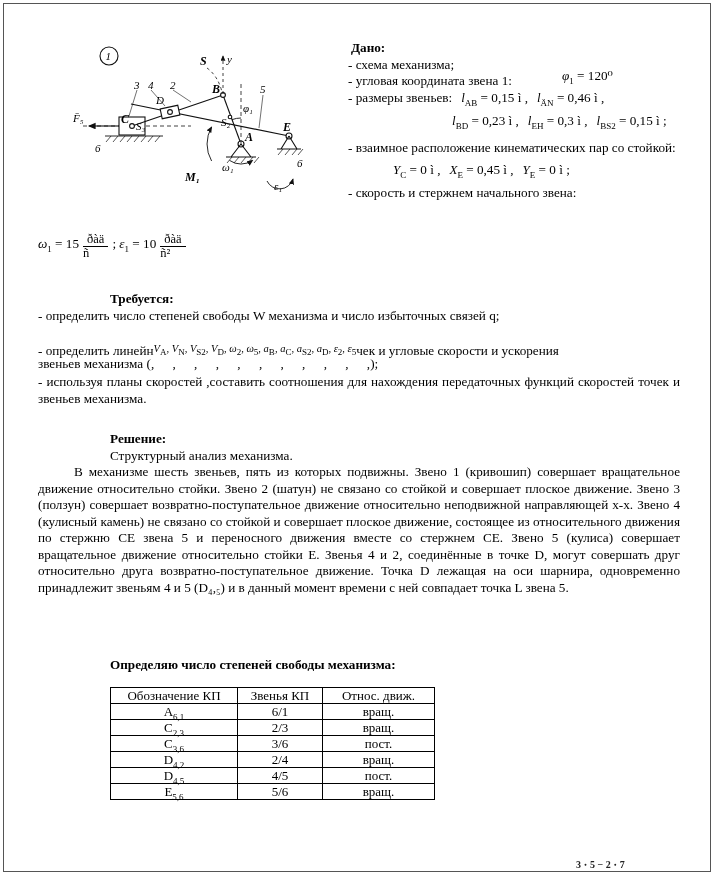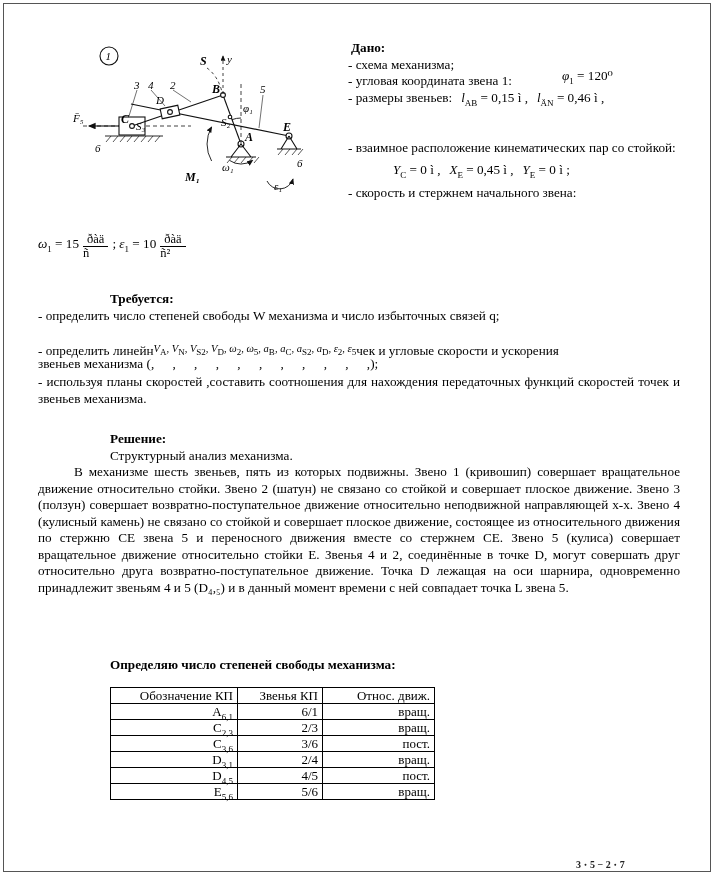--- a/index.html
+++ b/index.html
@@ -15,21 +15,21 @@
   .fml i{font-size:13px;}
   .frac{display:inline-block;text-align:left;vertical-align:-9px;line-height:1.05;margin:0 4px;font-size:12.5px;}
   .frac .num{display:block;border-bottom:1px solid #000;padding:0 4px;}
   .frac .den{display:block;}
   .cluster{vertical-align:3px;}
   .cl{font-size:10.5px;white-space:nowrap;}
   .cl + .cl::before{content:attr(data-sep);}
   .commas{word-spacing:15px;}
   .indent{text-indent:36px;}
   table.kp{border-collapse:collapse;font-size:13px;line-height:14px;}
-  table.kp td,table.kp th{border:1px solid #000;padding:0 4px;height:15px;text-align:right;font-weight:normal;}
+  table.kp td,table.kp th{border:1px solid #000;padding:0 4px;height:15px;text-align:center;font-weight:normal;}
   table.kp th.c1,table.kp td.c1{width:118px;}
   table.kp th.c2,table.kp td.c2{width:76px;}
   table.kp th.c3,table.kp td.c3{width:103px;}
   svg.diagram{position:absolute;left:73px;top:40px;}
   svg.diagram text{font-size:11px;font-style:italic;fill:#000;stroke:none;font-family:"Liberation Serif","DejaVu Serif",serif;}
   svg.diagram text.bd{font-weight:bold;font-size:12px;}
   .overlay-frag{font-size:10px;color:#222;font-weight:bold;}
 </style>
 </head>
 <body>
@@ -134,20 +134,23 @@
 
   <div class="abs b" style="left:351px;top:40px">Дано:</div>
   <div class="abs" style="left:348px;top:57px">- схема механизма;</div>
   <div class="abs" style="left:348px;top:73px">- угловая координата звена 1:</div>
   <div class="abs" style="left:562px;top:68px">
     <i>φ</i><sub>1</sub><span> = 120⁰</span>
   </div>
   <div class="abs" style="left:348px;top:90px">
     <span>- размеры звеньев:</span><span class="fml"><i>l</i><sub>АВ</sub><span> = 0,15 ì ,</span></span><span class="fml"><i>l</i><sub>ÄN</sub><span> = 0,46 ì ,</span></span>
   </div>
+  <div class="abs" style="left:452px;top:113px">
+    <span class="fml" style="margin-left:0"><i>l</i><sub>BD</sub><span> = 0,23 ì ,</span></span><span class="fml"><i>l</i><sub>EH</sub><span> = 0,3 ì ,</span></span><span class="fml"><i>l</i><sub>BS2</sub><span> = 0,15 ì ;</span></span>
+  </div>
   <div class="abs" style="left:348px;top:140px">- взаимное расположение кинематических пар со стойкой:</div>
   <div class="abs" style="left:393px;top:162px">
     <span class="fml" style="margin-left:0"><i>Y</i><sub>C</sub><span> = 0 ì ,</span></span><span class="fml"><i>X</i><sub>E</sub><span> = 0,45 ì ,</span></span><span class="fml"><i>Y</i><sub>E</sub><span> = 0 ì ;</span></span>
   </div>
   <div class="abs" style="left:348px;top:185px">- скорость и стержнем начального звена:</div>
 
   <div class="abs" style="left:38px;top:233px">
     <i>ω</i><sub>1</sub><span> = 15</span><span class="frac"><span class="num">ðàä</span><span class="den">ñ</span></span><span>;</span>
     <i>ε</i><sub>1</sub><span> = 10</span><span class="frac"><span class="num">ðàä</span><span class="den">ñ²</span></span>
   </div>
@@ -184,21 +187,21 @@
       <td class="c1"><span>C</span><sub>2,3</sub></td>
       <td class="c2">2/3</td>
       <td class="c3">вращ.</td>
     </tr>
     <tr>
       <td class="c1"><span>C</span><sub>3,6</sub></td>
       <td class="c2">3/6</td>
       <td class="c3">пост.</td>
     </tr>
     <tr>
-      <td class="c1"><span>D</span><sub>3,1</sub></td>
+      <td class="c1"><span>D</span><sub>4,2</sub></td>
       <td class="c2">2/4</td>
       <td class="c3">вращ.</td>
     </tr>
     <tr>
       <td class="c1"><span>D</span><sub>4,5</sub></td>
       <td class="c2">4/5</td>
       <td class="c3">пост.</td>
     </tr>
     <tr>
       <td class="c1"><span>E</span><sub>5,6</sub></td>

